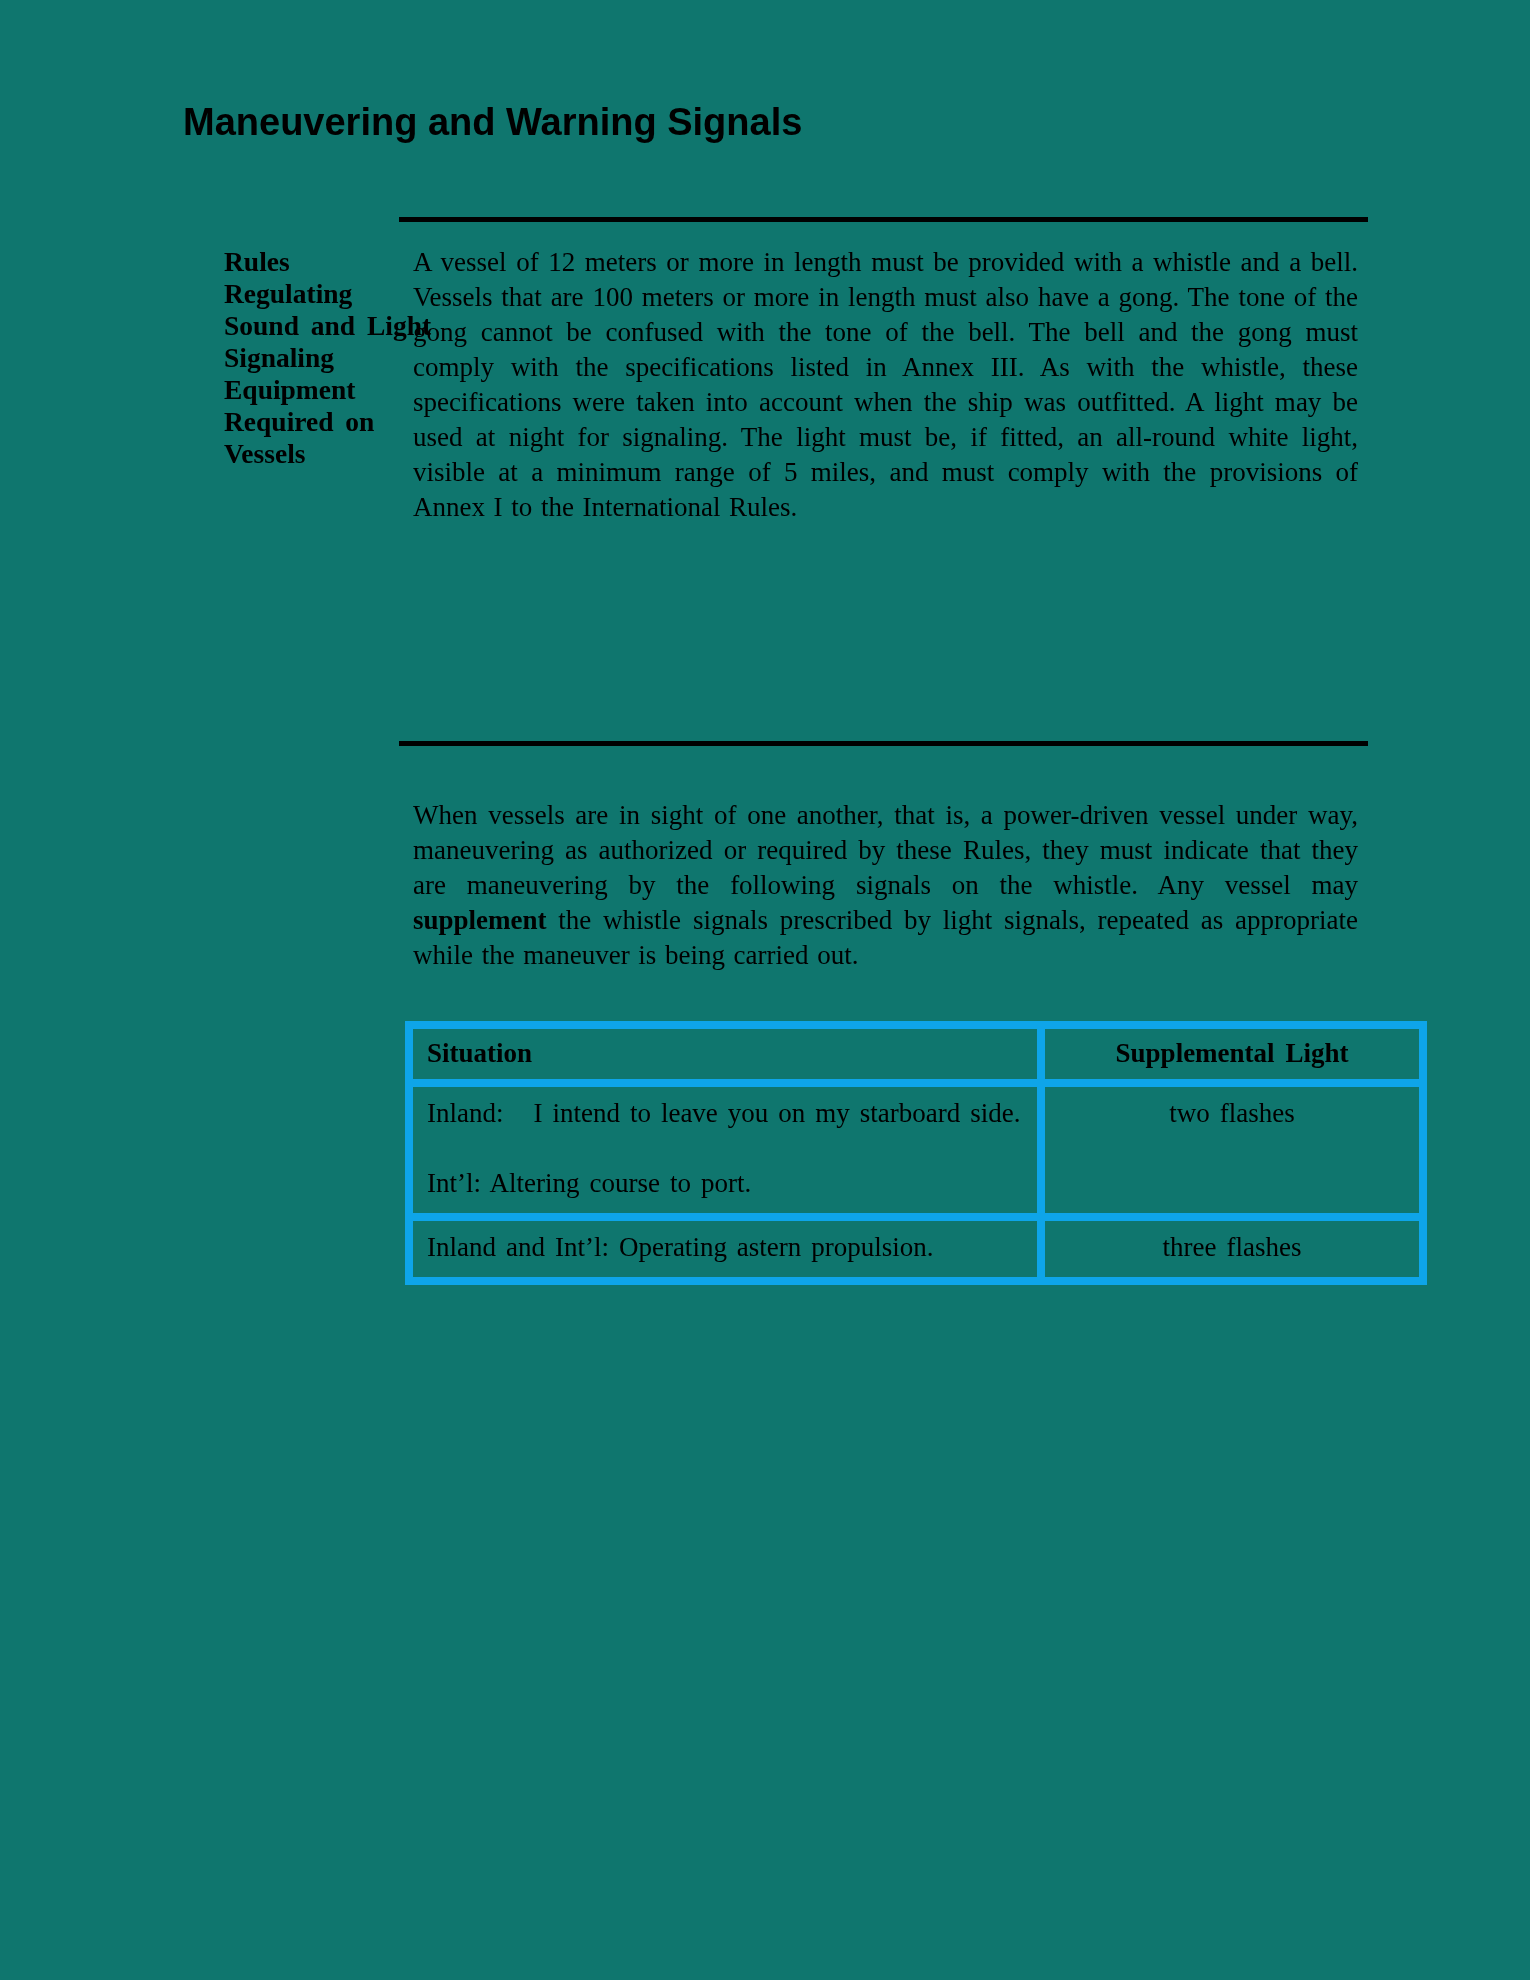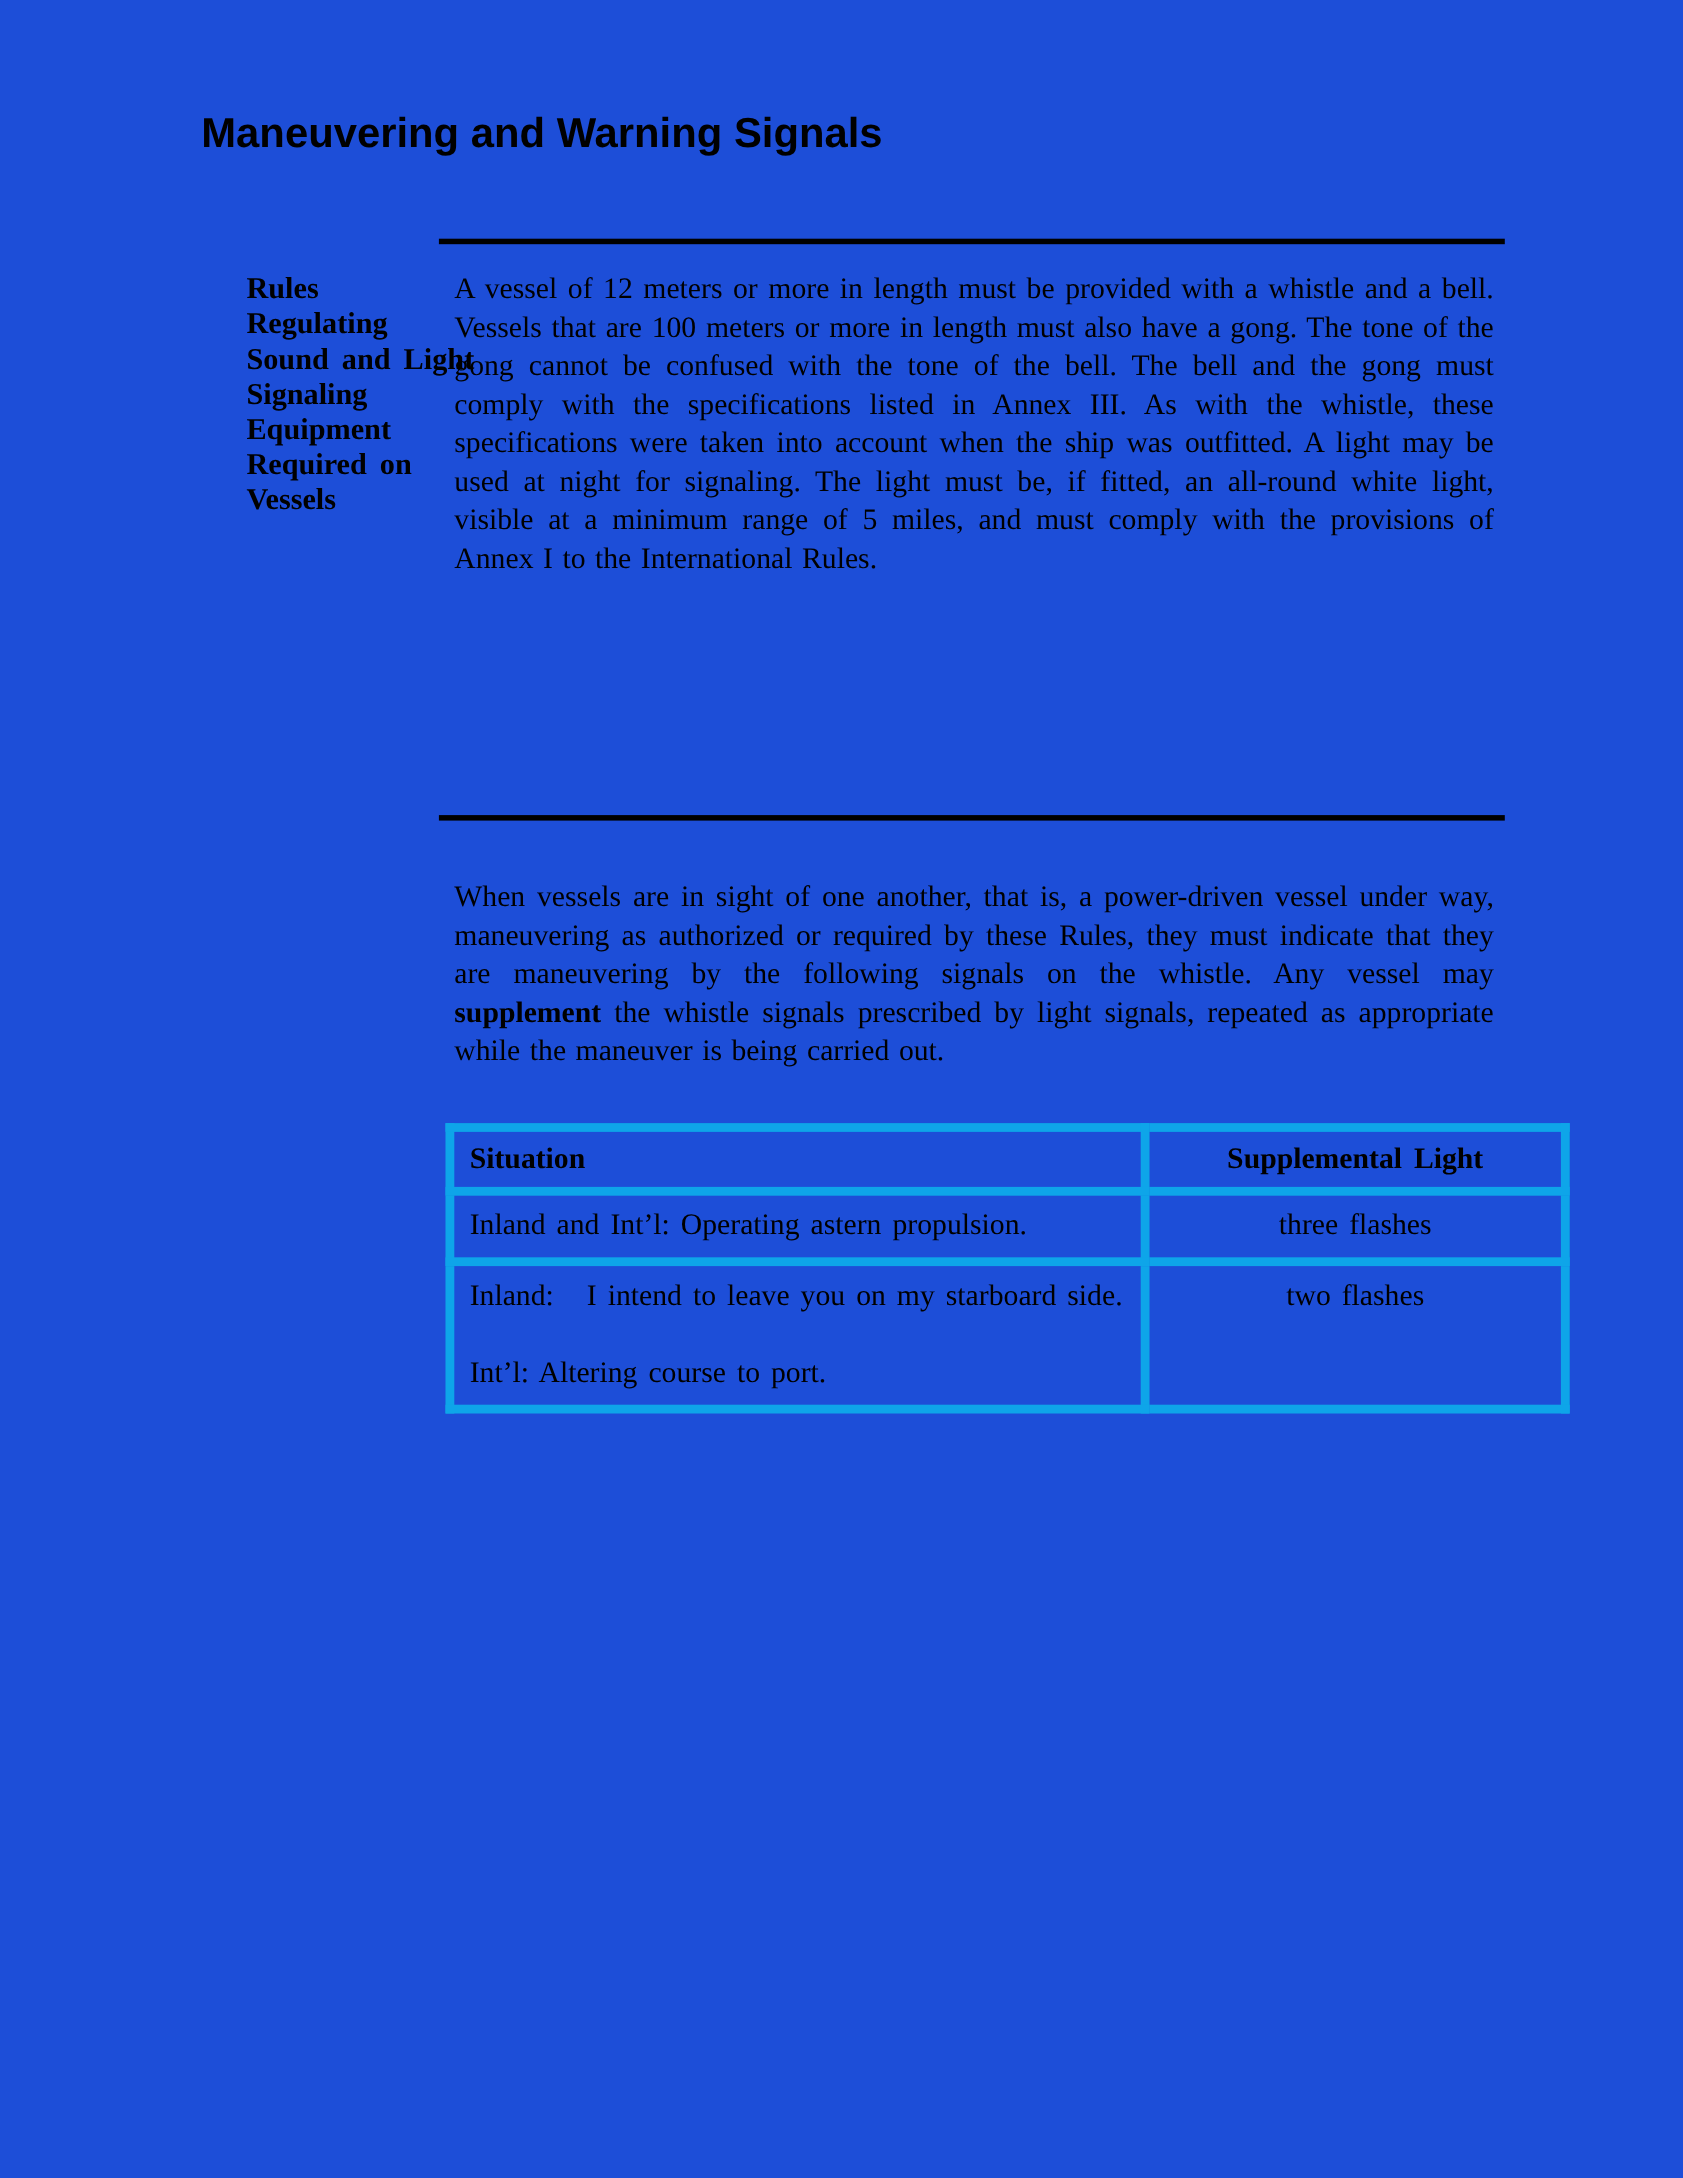--- a/index.html
+++ b/index.html
@@ -1,20 +1,20 @@
 <!DOCTYPE html>
 <html><head>
 <meta charset="utf-8">
 <style>
   html, body { margin: 0; padding: 0; background: #ffffff; }
   .page {
     position: relative;
     width: 1530px;
     height: 1980px;
-    background: #1d4ed8;
+    background: #0f766e;
     color: #000;
     overflow: hidden;
   }
   .doc-title {
     position: absolute;
     left: 183px;
     top: 100px;
     margin: 0;
     font-family: "Liberation Sans", sans-serif;
     font-weight: bold;
@@ -137,28 +137,28 @@
   <table class="doc-table">
     <thead>
       <tr>
         <th class="col-situation">Situation</th>
         <th class="col-light">Supplemental Light</th>
       </tr>
     </thead>
     <tbody>
       <tr>
         <td class="situation-cell">
-          <p>Inland and Int’l: Operating astern propulsion.</p>
-        </td>
-        <td class="light-cell">three flashes</td>
-      </tr>
-      <tr>
-        <td class="situation-cell">
           <p>Inland:&nbsp;&nbsp;&nbsp;I intend to leave you on my starboard side.</p>
           <p class="second">Int’l: Altering course to port.</p>
         </td>
         <td class="light-cell">two flashes</td>
+      </tr>
+      <tr>
+        <td class="situation-cell">
+          <p>Inland and Int’l: Operating astern propulsion.</p>
+        </td>
+        <td class="light-cell">three flashes</td>
       </tr>
     </tbody>
   </table>
 
 
 </div>
 
 </body></html>

